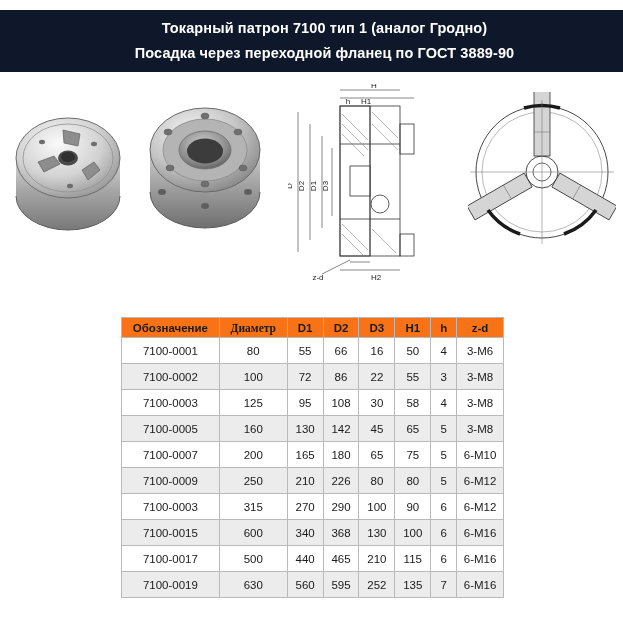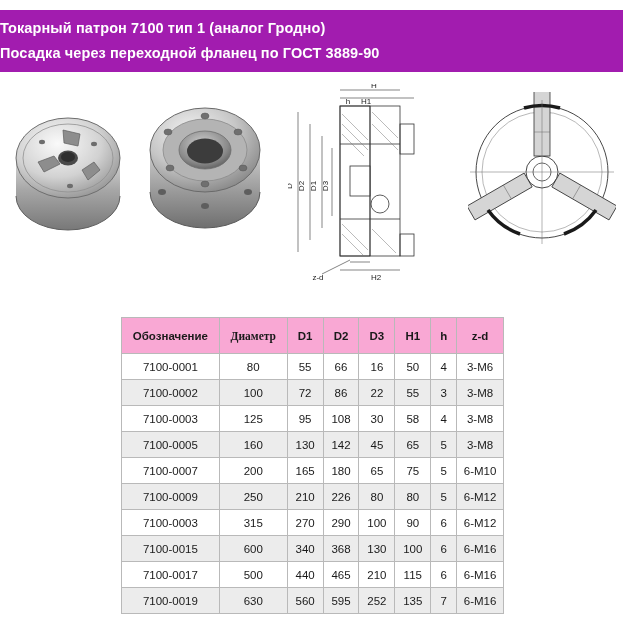--- a/index.html
+++ b/index.html
@@ -14,24 +14,26 @@
     width: 623px; height: 623px;
     overflow: hidden;
     background: #ffffff;
   }
 
   
   .banner {
     position: absolute;
     left: 0; top: 10px;
     width: 623px; height: 62px;
-    background: #a21caf;
+    background: #0f172a;
     display: flex;
     flex-direction: column;
     justify-content: center;
+    padding-left: 26px;
+    align-items: center;
   }
   .banner-line {
     color: #ffffff;
     font-weight: bold;
     font-size: 14.5px;
     line-height: 25px;
     letter-spacing: 0.1px;
   }
 
   
@@ -60,24 +62,24 @@
     color: #1a1a1a;
   }
   table.spec th, table.spec td {
     border: 1px solid #b9b9b9;
     text-align: center;
     height: 26px;
     padding: 0 3px;
     font-weight: normal;
   }
   table.spec thead th {
-    background: #f9a8d4;
+    background: #f97316;
     font-weight: bold;
     font-size: 11.5px;
-    height: 36px;
+    height: 20px;
   }
   table.spec tbody tr:nth-child(odd)  td { background: #ffffff; }
   table.spec tbody tr:nth-child(even) td { background: #ececec; }
 
   .col-desig { width: 98px; }
   .col-diam  { width: 68px; font-family: Liberation Serif, serif; }
   .col-d1, .col-d2, .col-d3, .col-h1 { width: 36px; }
   .col-h  { width: 26px; }
   .col-zd { width: 47px; }
 

